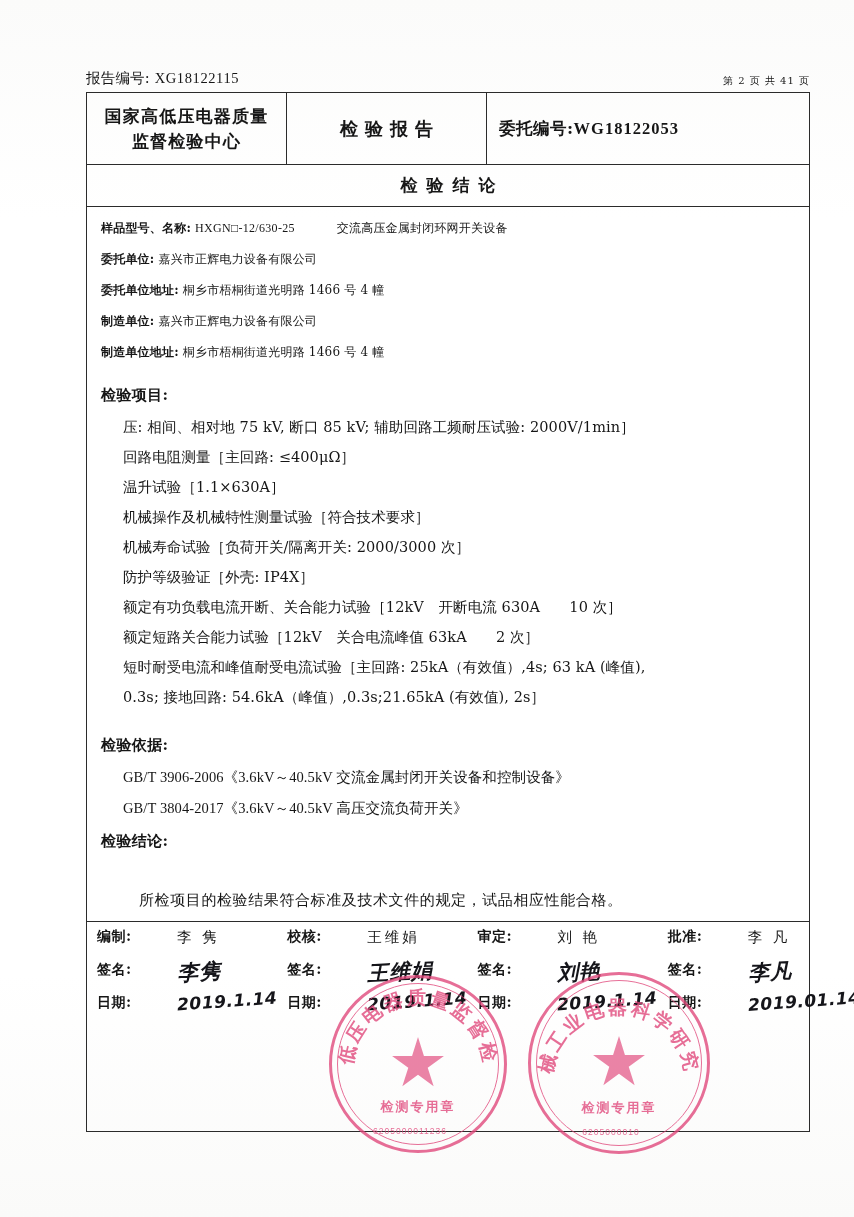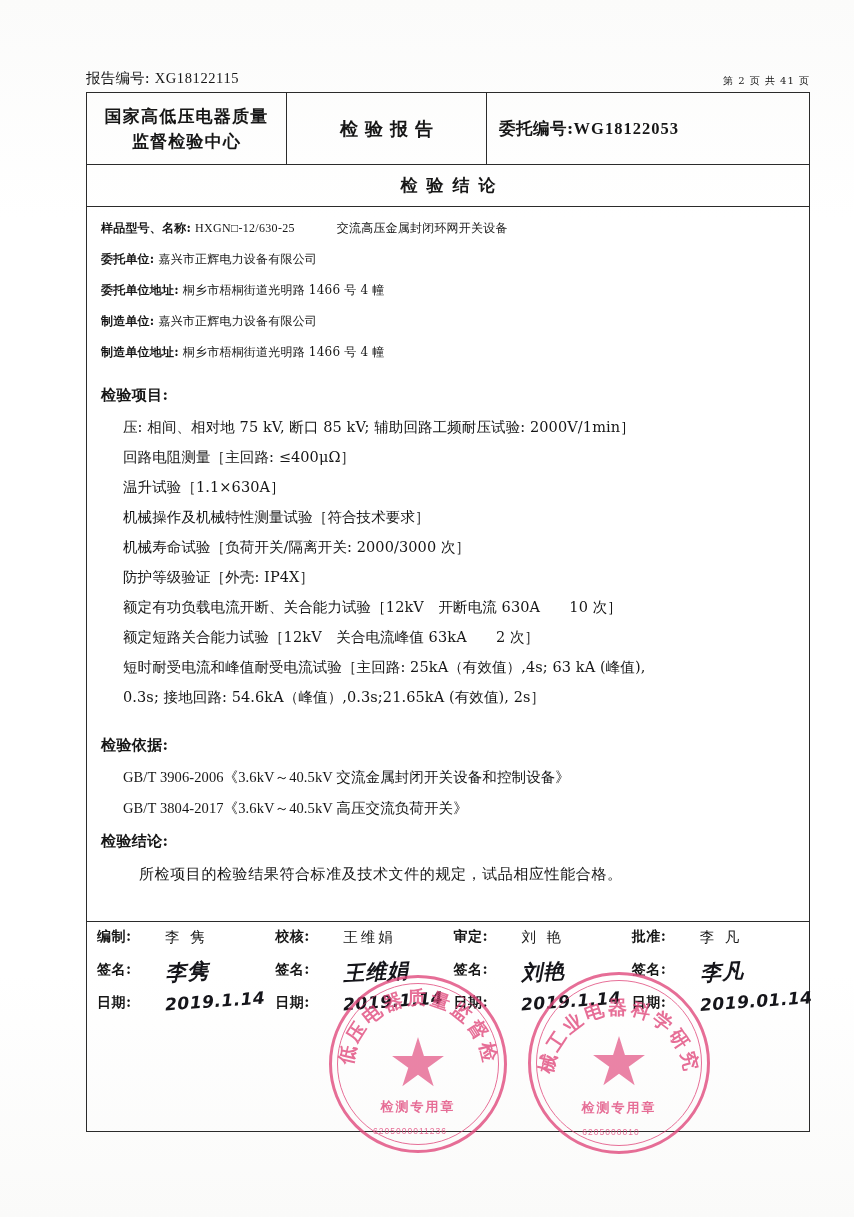--- a/index.html
+++ b/index.html
@@ -159,20 +159,21 @@
     font-family: "Liberation Serif", serif;
     letter-spacing: 0.1px;
     white-space: nowrap;
   }
   .conclusion-text {
     font-size: 15px;
     line-height: 32px;
     padding-left: 52px;
     letter-spacing: 0.6px;
     white-space: nowrap;
+    margin-top: 26px;
   }
 
   .spacer-sm { height: 10px; }
   .spacer-md { height: 16px; }
 
   
   .sigblock {
     position: absolute;
     left: 0;
     right: 0;
@@ -187,20 +188,21 @@
     position: relative;
     box-sizing: border-box;
     padding: 6px 0 0 10px;
   }
   .sigrow {
     display: flex;
     align-items: flex-start;
     height: 33px;
     font-size: 14px;
     letter-spacing: 0.5px;
+    gap: 12px;
   }
   .sigrow .k {
     width: 54px;
     flex: 0 0 54px;
     font-weight: 600;
   }
   .sigrow .v {
     padding-left: 14px;
     font-size: 14.5px;
     letter-spacing: 3px;

